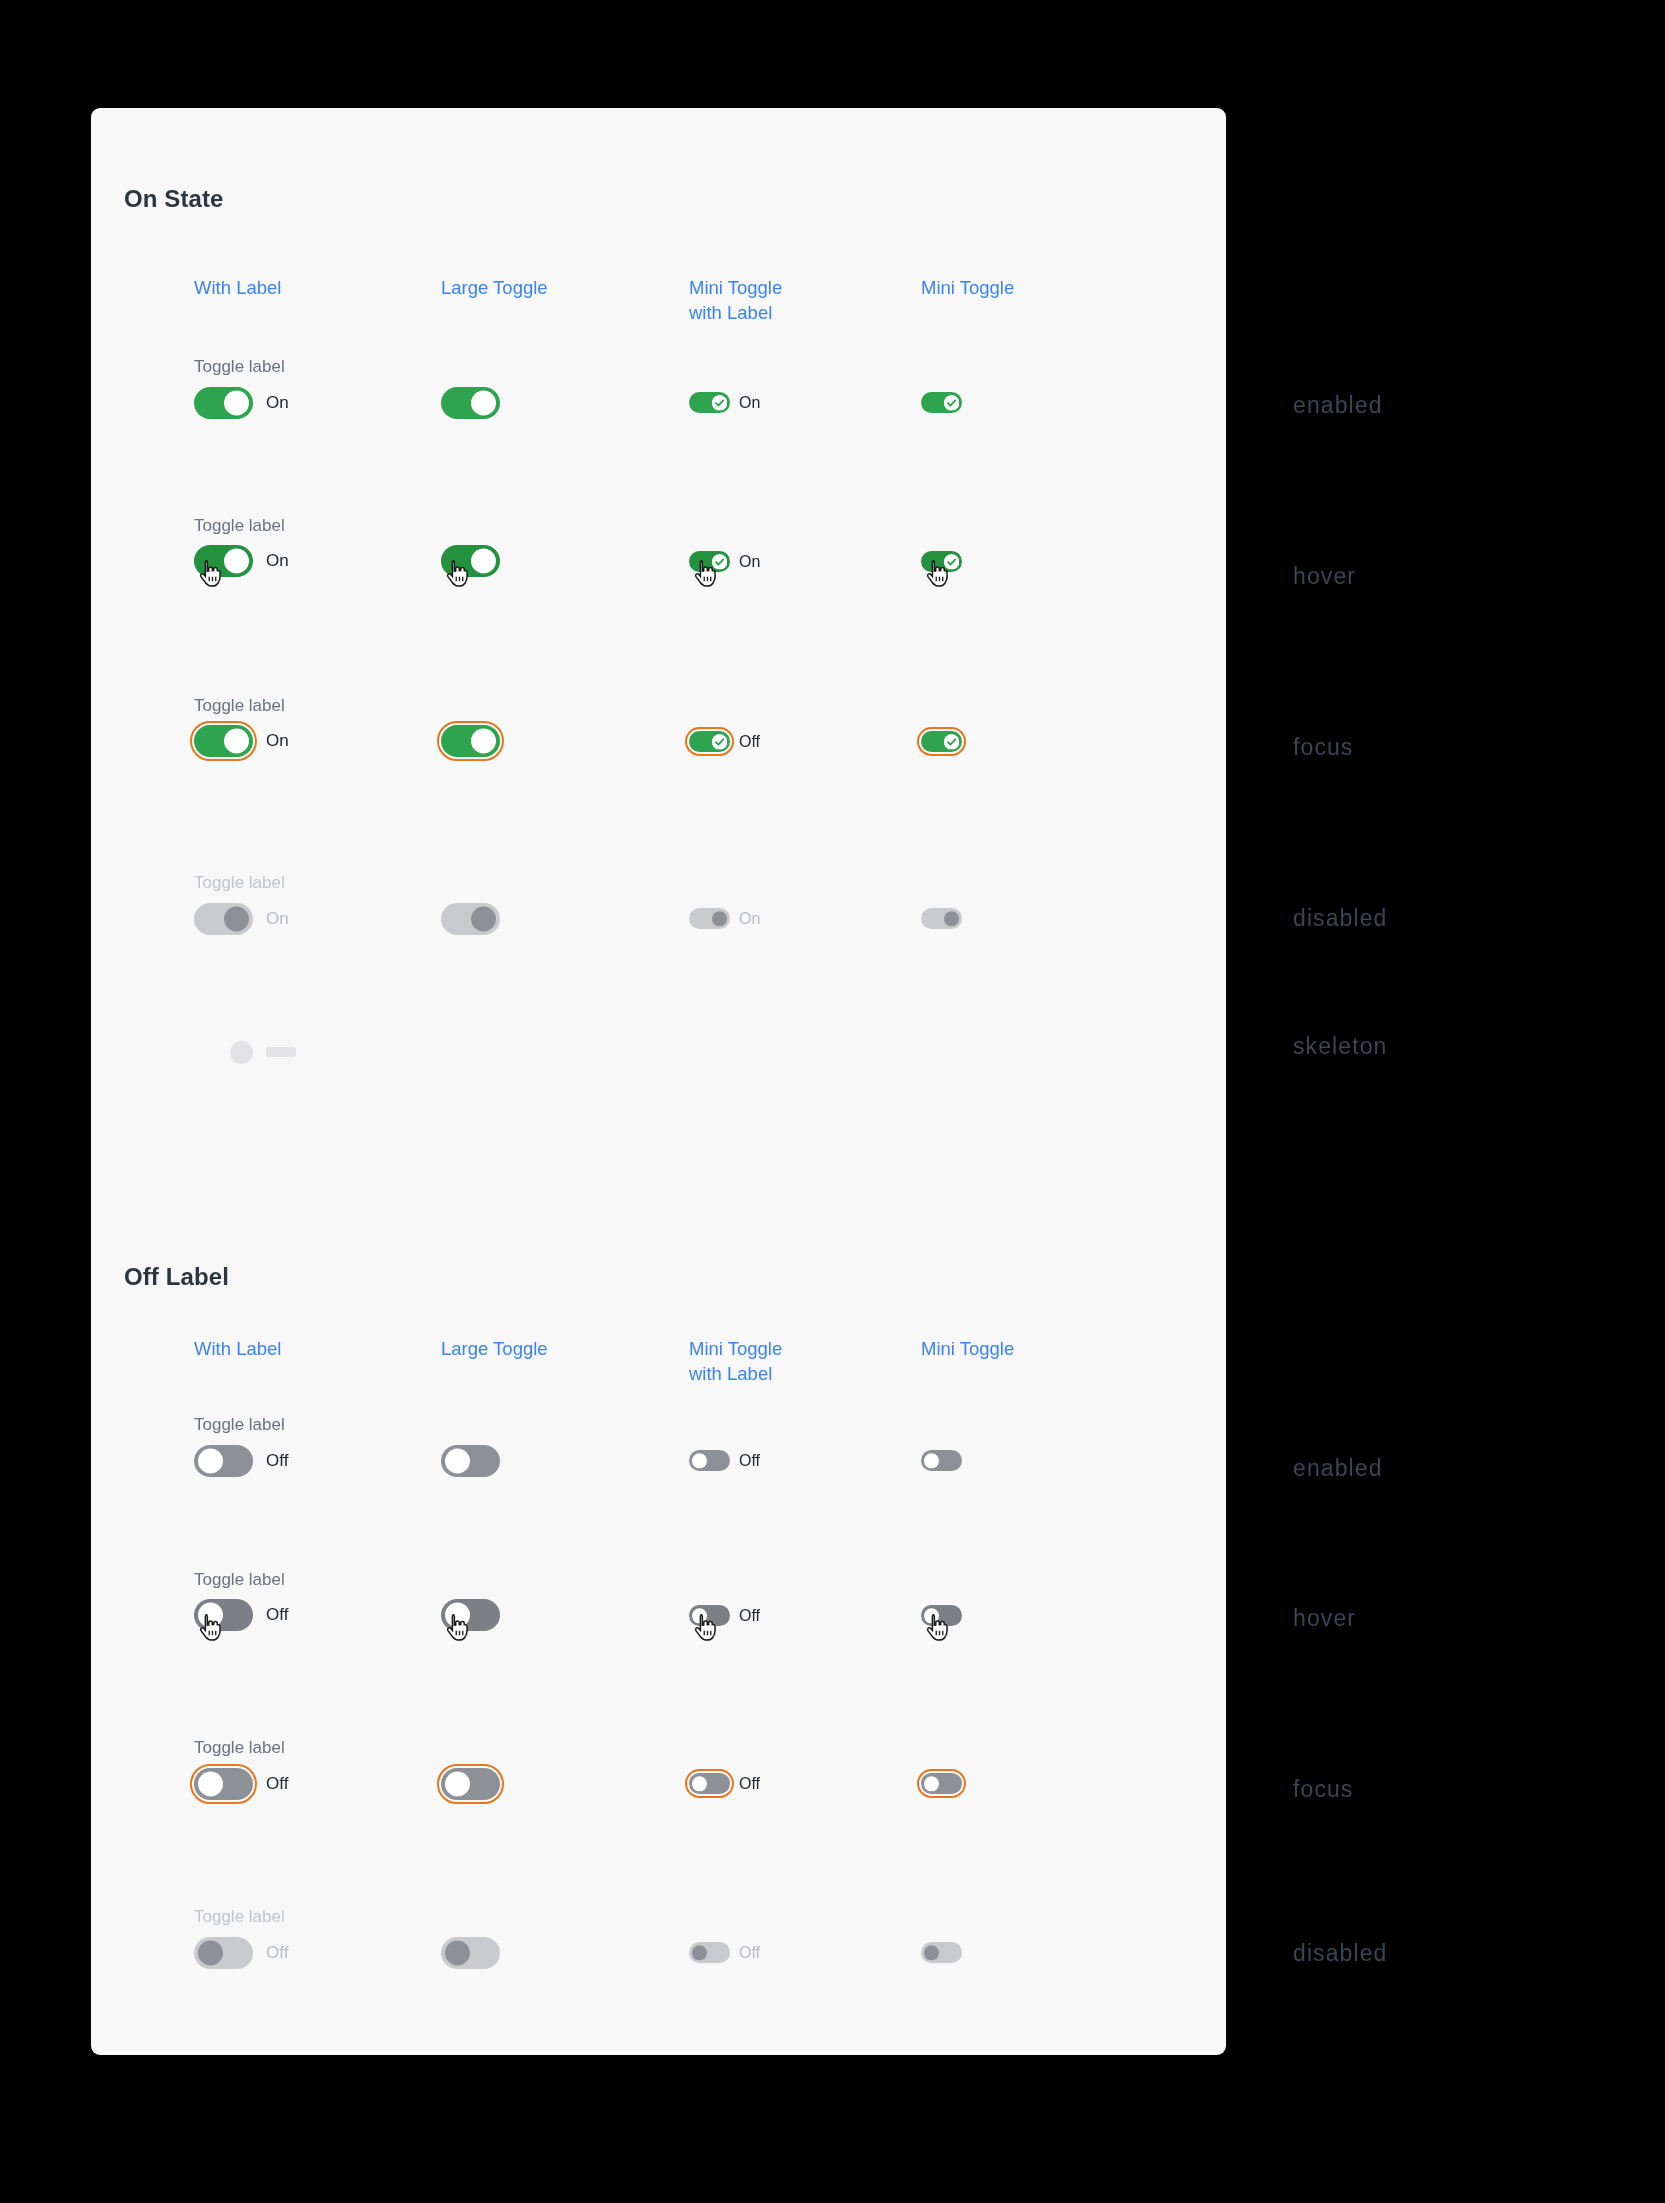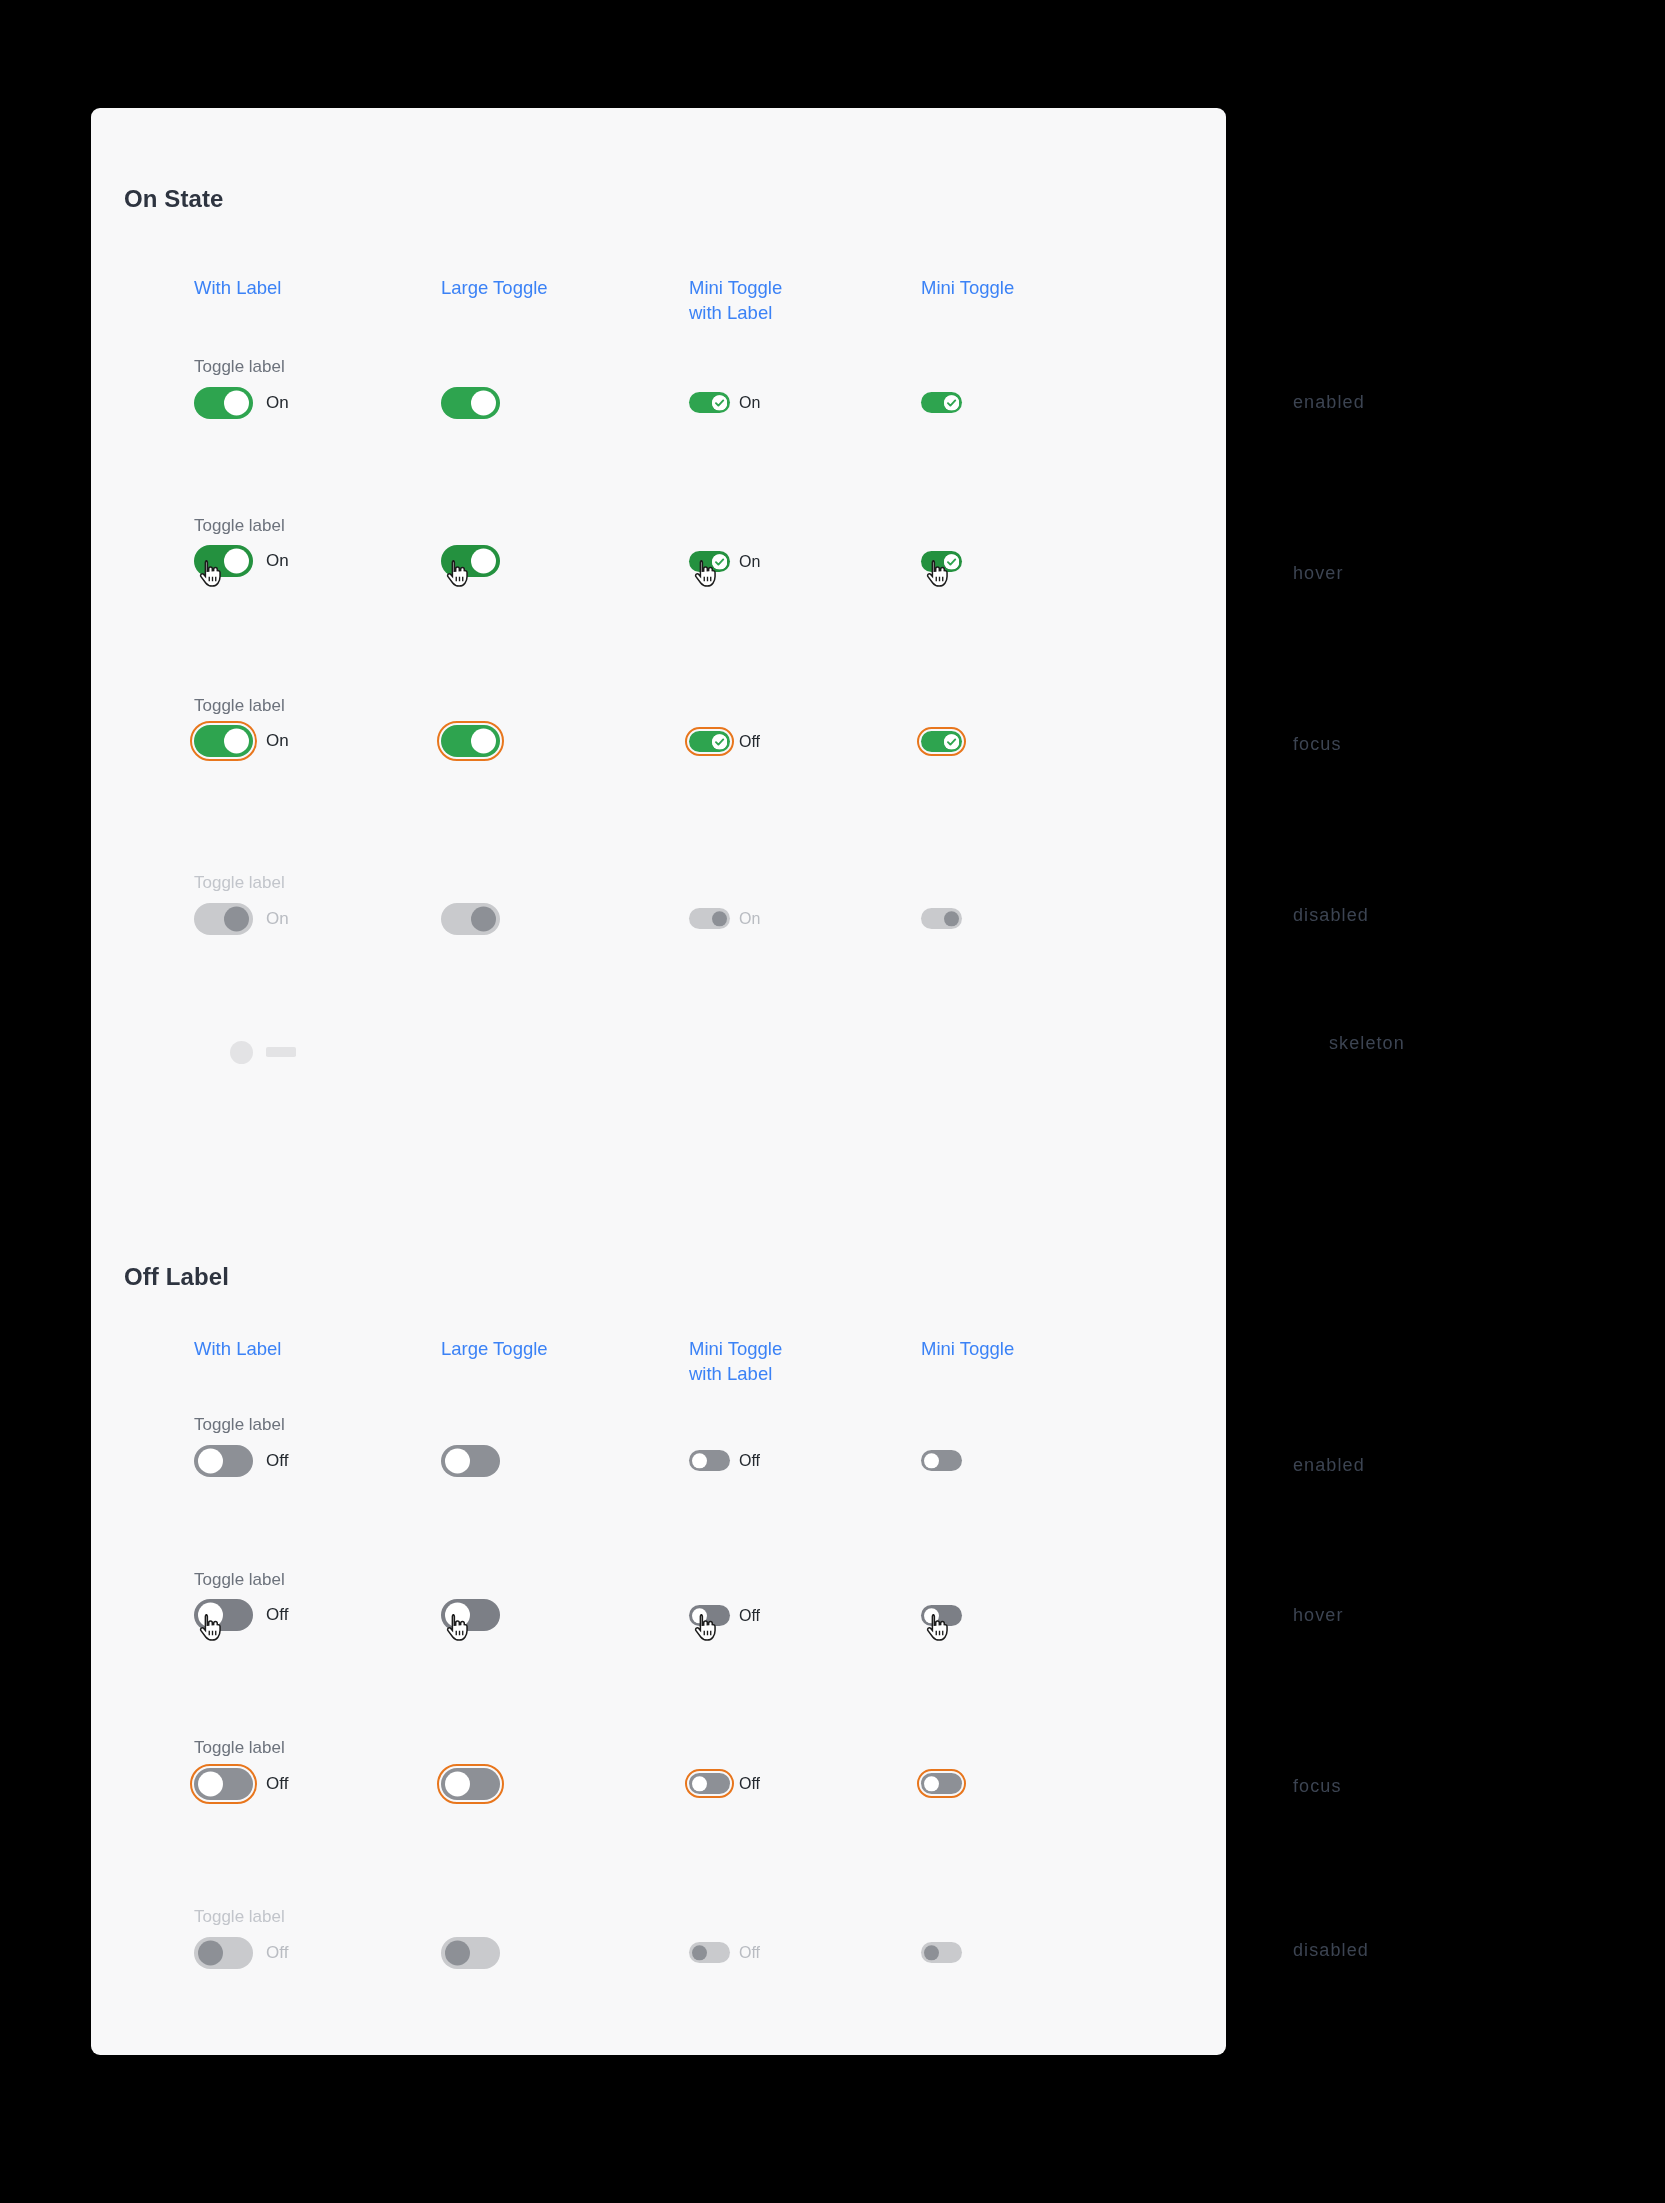--- a/index.html
+++ b/index.html
@@ -47,21 +47,21 @@
     font-size: 18.5px;
     font-weight: normal;
     color: #3b82f6;
     line-height: 25px;
     white-space: pre-line;
   }
 
   
   .state-label {
     position: absolute;
-    font-size: 18px;
+    font-size: 23px;
     color: #3c4452;
     letter-spacing: 1.1px;
     white-space: nowrap;
   }
 
   
   .toggle-caption {
     position: absolute;
     font-size: 17px;
     color: #6c727c;
@@ -236,21 +236,21 @@
       <div class="cell" style="left: 921px; top: 731px; width: 41px; height: 21px;"><div class="tg tg-mini on focus" role="switch" aria-checked="true"><div class="track"></div><div class="knob"></div><svg viewBox="0 0 17 17" class="check">
             <circle cx="8.5" cy="8.5" r="8.5" fill="#ffffff"></circle>
             <path d="M4.4 8.7 L7.1 11.4 L12.5 5.6" fill="none" stroke="#2ea44f" stroke-width="2.1" stroke-linecap="round" stroke-linejoin="round"></path>
           </svg></div></div>
       <div class="state-label" style="left: 1293px; top: 905px;">disabled</div>
       <div class="toggle-caption dim" style="left: 194px; top: 873px;">Toggle label</div>
       <div class="cell" style="left: 194px; top: 903px; width: 59px; height: 32px;"><div class="tg tg-lg on disabled" role="switch" aria-checked="true"><div class="track"></div><div class="knob"></div></div><div class="tg-text dim" style="left: 72px;">On</div></div>
       <div class="cell" style="left: 441px; top: 903px; width: 59px; height: 32px;"><div class="tg tg-lg on disabled" role="switch" aria-checked="true"><div class="track"></div><div class="knob"></div></div></div>
       <div class="cell" style="left: 689px; top: 908px; width: 41px; height: 21px;"><div class="tg tg-mini on disabled" role="switch" aria-checked="true"><div class="track"></div><div class="knob"></div></div><div class="tg-text mini dim" style="left: 50px;">On</div></div>
       <div class="cell" style="left: 921px; top: 908px; width: 41px; height: 21px;"><div class="tg tg-mini on disabled" role="switch" aria-checked="true"><div class="track"></div><div class="knob"></div></div></div>
-      <div class="state-label" style="left: 1329px; top: 1033px;">skeleton</div>
+      <div class="state-label" style="left: 1293px; top: 1033px;">skeleton</div>
       <div class="skeleton-circle" style="left: 230px; top: 1041px;"></div>
       <div class="skeleton-bar" style="left: 266px; top: 1047px;"></div>
       <div class="section-title" style="left: 124px; top: 1263px;">Off Label</div>
       <div class="col-header" style="left: 194px; top: 1336px;">With Label</div>
       <div class="col-header" style="left: 441px; top: 1336px;">Large Toggle</div>
       <div class="col-header" style="left: 689px; top: 1336px;">Mini Toggle
 with Label</div>
       <div class="col-header" style="left: 921px; top: 1336px;">Mini Toggle</div>
       <div class="state-label" style="left: 1293px; top: 1455px;">enabled</div>
       <div class="toggle-caption" style="left: 194px; top: 1415px;">Toggle label</div>

